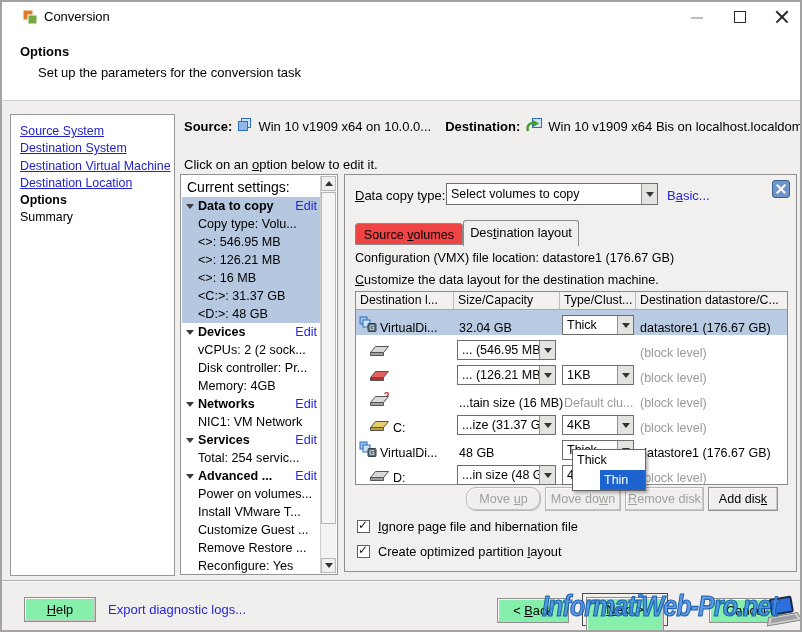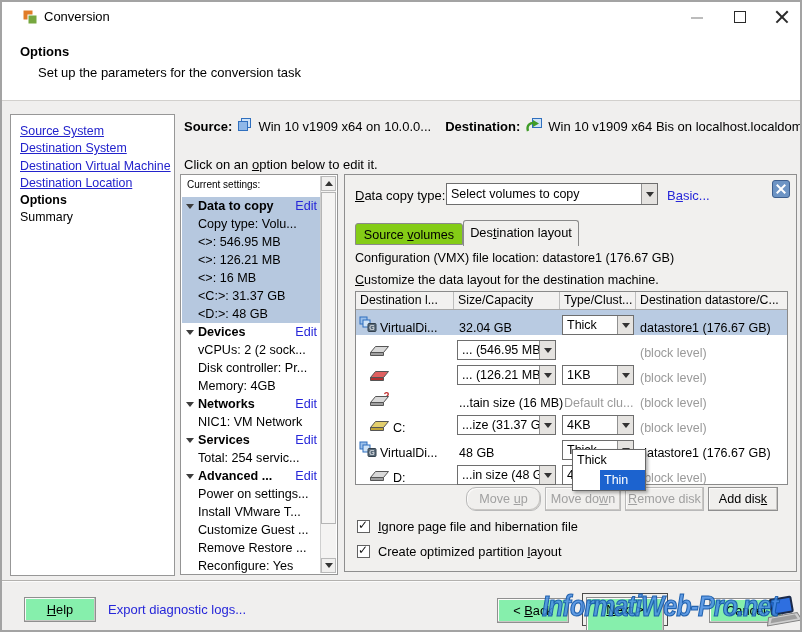--- a/index.html
+++ b/index.html
@@ -29,21 +29,21 @@
   .nav-item{line-height:17.3px;font-size:12.4px;white-space:nowrap;}
   .nav-item.link{color:#2323cc;text-decoration:underline;cursor:pointer;}
   .nav-item.current{font-weight:bold;}
   
   .ctx{position:absolute;left:182px;top:112px;height:24px;display:flex;align-items:center;gap:5px;white-space:nowrap;}
   .ctx b{font-weight:bold;}
   .ctx .mid-gap{width:4px;}
   .hint{position:absolute;left:182px;top:143px;margin-top:12px;}
   
   .settings{position:absolute;left:178px;top:172px;width:158px;height:401px;background:#fff;border:1px solid #949494;}
-  .settings-title{position:absolute;left:6px;top:4px;font-size:10px;}
+  .settings-title{position:absolute;left:6px;top:4px;font-size:14px;}
   .slist{position:absolute;left:1px;top:22px;width:139px;}
   .s-row{position:relative;height:18px;line-height:18px;font-size:12.6px;white-space:nowrap;overflow:hidden;}
   .s-row.sel{background:#b6c8df;}
   .s-row .tri{position:absolute;left:4px;top:7px;width:0;height:0;border-left:4px solid transparent;border-right:4px solid transparent;border-top:5px solid #3c3c3c;}
   .s-row .glabel{position:absolute;left:16px;font-weight:bold;}
   .s-row .clabel{position:absolute;left:16px;}
   .s-row .edit{position:absolute;right:4px;color:#2626d9;cursor:pointer;}
   .vscroll{position:absolute;top:1px;right:1px;bottom:1px;width:16px;background:#f4f3f2;border-left:1px solid #cfcfcf;}
   .sb-btn{position:absolute;left:0;width:15px;height:15px;background:#f0efee;border:1px solid #b9b9b9;display:flex;align-items:center;justify-content:center;}
   .sb-btn.up{top:0;} .sb-btn.down{bottom:0;}
@@ -55,21 +55,21 @@
   .copy-lbl{position:absolute;left:10px;top:13px;}
   .combo{display:flex;align-items:center;background:#fff;border:1px solid #6e6e6e;height:21px;font-size:12.5px;cursor:pointer;}
   .combo .txt{flex:1;padding:0 4px;white-space:nowrap;overflow:hidden;}
   .combo .cbtn{width:16px;align-self:stretch;background:#e5e3e0;border-left:1px solid #909090;display:flex;align-items:center;justify-content:center;}
   .main-combo{position:absolute;left:101px;top:8px;width:212px;height:22px;}
   .basic-link{position:absolute;left:322px;top:13px;color:#2626d9;cursor:pointer;}
   .panel-close{position:absolute;left:427px;top:5px;width:18px;height:18px;background:#6d94c4;border:1px solid #3c5e8e;border-radius:3px;cursor:pointer;}
   .panel-close .xbar{width:12px;height:2px;background:#fff;left:2px;top:7px;}
   
   .tab{position:absolute;border:1px solid #8a8a8a;text-align:center;cursor:pointer;}
-  .tab.inactive{left:10px;top:48px;width:108px;height:22px;line-height:22px;background:#84cc16;border-bottom:1px solid #8a8a8a;border-radius:3px 3px 0 0;font-size:12.6px;}
+  .tab.inactive{left:10px;top:48px;width:108px;height:22px;line-height:22px;background:#ef4444;border-bottom:1px solid #8a8a8a;border-radius:3px 3px 0 0;font-size:12.6px;}
   .tab.active{left:118px;top:45px;width:116px;height:26px;line-height:24px;background:#f1f0ee;border-bottom:none;border-radius:3px 3px 0 0;font-size:12.8px;}
   .cfg-line{position:absolute;left:10px;top:76px;font-size:12.6px;}
   .cust-line{position:absolute;left:10px;top:98px;font-size:12.6px;}
   
   .dtable{position:absolute;left:10px;top:116px;width:433px;height:194px;background:#fff;border:1px solid #8a8a8a;}
   .thead{display:flex;height:18px;background:#f2f1f0;border-bottom:1px solid #a8a8a8;}
   .th{font-size:12.3px;line-height:17px;padding-left:4px;border-right:1px solid #bdbdbd;white-space:nowrap;overflow:hidden;}
   .th.c1{width:98px;} .th.c2{width:106px;} .th.c3{width:76px;} .th.c4{flex:1;border-right:none;}
   .trow{position:relative;display:flex;height:25px;align-items:center;}
   .trow.selected{background:#b9cbe2;}
@@ -230,21 +230,21 @@
         </div>
         <div class="s-row">
           <span class="clabel">Total: 254 servic...</span>
         </div>
         <div class="s-row">
           <i class="tri"></i>
           <span class="glabel">Advanced ...</span>
           <span class="edit">Edit</span>
         </div>
         <div class="s-row">
-          <span class="clabel">Power on settings...</span>
+          <span class="clabel">Power on volumes...</span>
         </div>
         <div class="s-row">
           <span class="clabel">Install VMware T...</span>
         </div>
         <div class="s-row">
           <span class="clabel">Customize Guest ...</span>
         </div>
         <div class="s-row">
           <span class="clabel">Remove Restore ...</span>
         </div>

